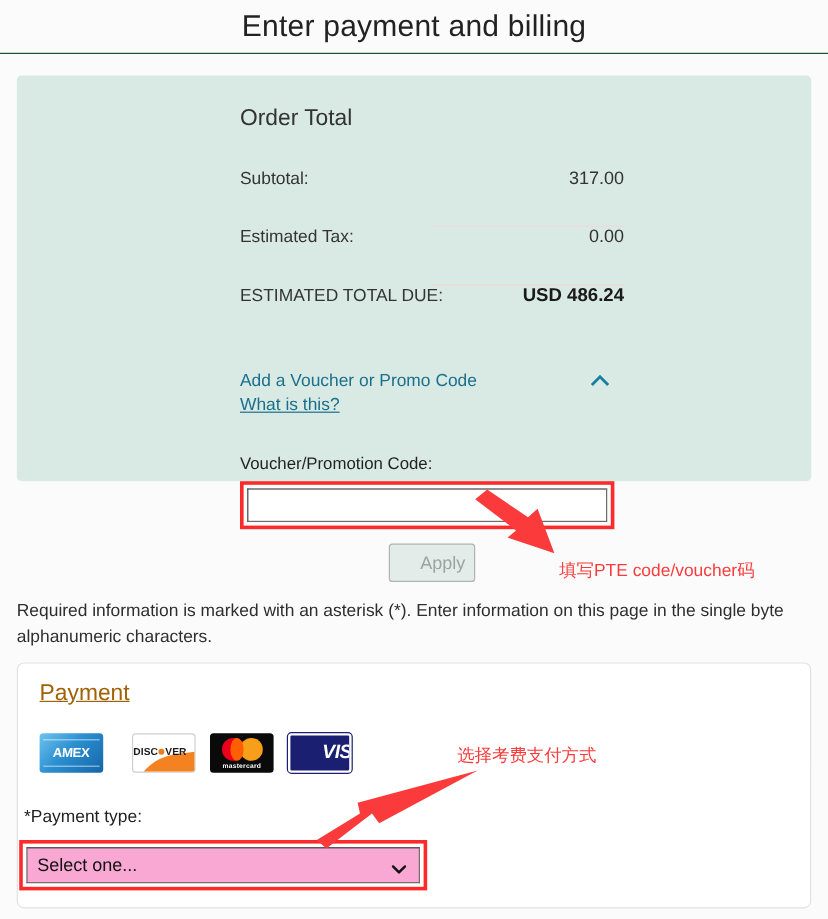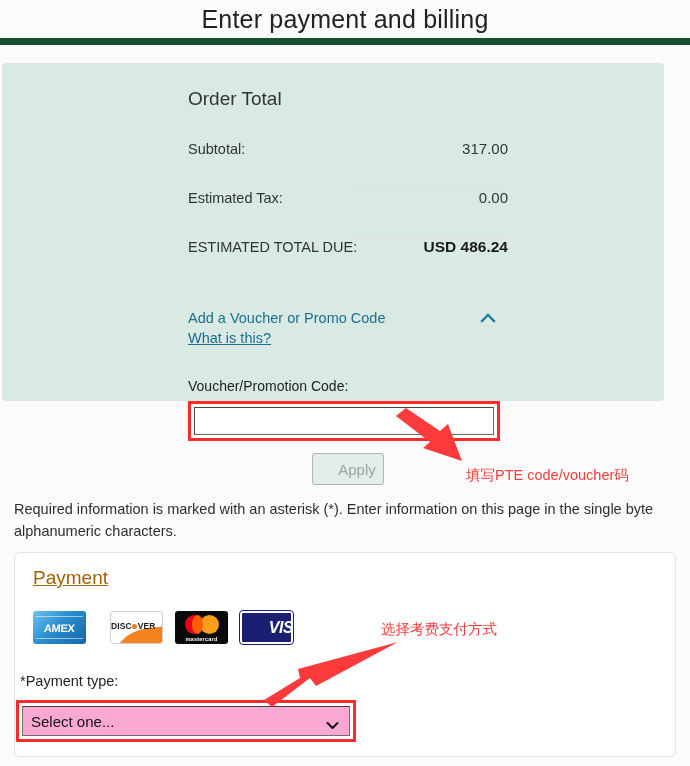--- a/index.html
+++ b/index.html
@@ -15,34 +15,34 @@
     width: 690px; height: 766px;
     background: #fbfbfb;
   }
 
   
   .page-header {
     position: absolute;
     left: 0; top: 0;
     width: 690px; height: 45px;
     display: flex; align-items: center; justify-content: center;
-    border-bottom: 7px solid #14532d;
+    border-bottom: 1px solid #14532d;
     background: #fbfbfb;
   }
   .page-title {
     font-size: 25px;
     font-weight: 400;
     color: #222;
     letter-spacing: 0.2px;
   }
 
   
   .order-panel {
     position: absolute;
-    left: 2px; top: 63px;
+    left: 14px; top: 63px;
     width: 662px; height: 338px;
     background: #d9eae4;
     border-radius: 4px;
   }
   .order-inner {
     position: absolute;
     left: 186px; top: 25px;
     width: 320px;
   }
   .order-heading {

